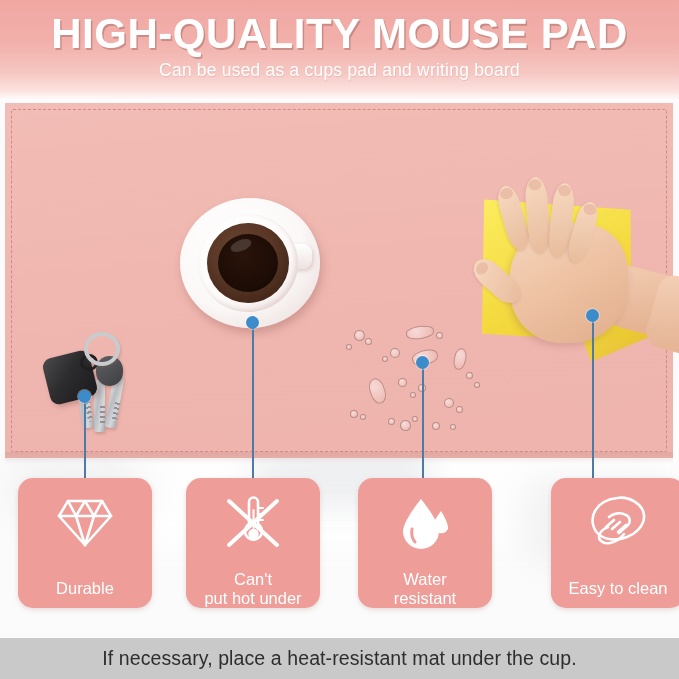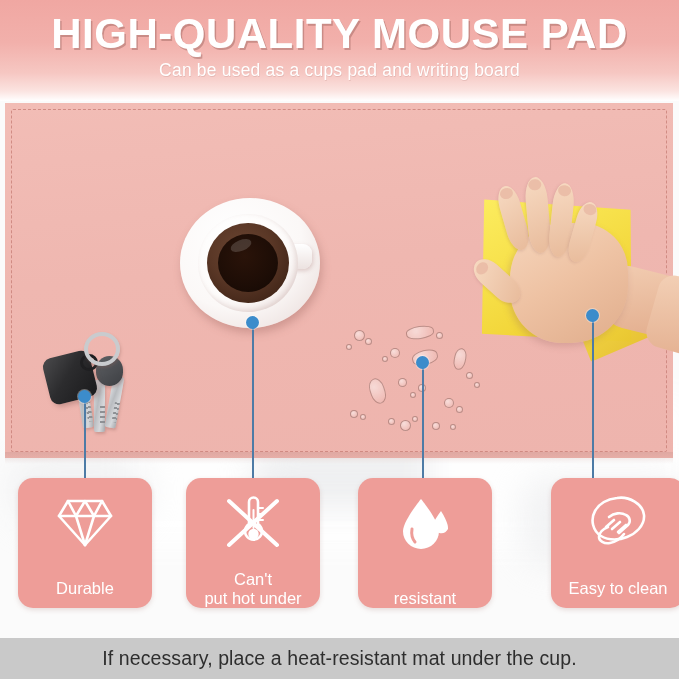--- a/index.html
+++ b/index.html
@@ -330,20 +330,21 @@
 
   <div class="fbox" style="left:358px;">
     <div class="ficon">
       <svg width="56" height="56" viewBox="0 0 56 56" fill="none">
         <path d="M24 4 C24 4 6 26 6 36 a18 18 0 0 0 36 0 C42 26 24 4 24 4 Z" fill="#ffffff"></path>
         <path d="M15 34 a9 13 0 0 0 3 13" stroke="#ee9d98" stroke-width="3" stroke-linecap="round" fill="none"></path>
         <path d="M44 16 C44 16 36 26 36 31 a8 8 0 0 0 15 3 C52 28 44 16 44 16 Z" fill="#ffffff"></path>
       </svg>
     </div>
     <div class="flabel two">
+      <div>Water</div>
       <div>resistant</div>
     </div>
   </div>
 
   <div class="fbox" style="left:515px;margin-left:36px;">
     <div class="ficon">
       <svg width="62" height="56" viewBox="0 0 62 56" fill="none" stroke="#ffffff" stroke-width="2.6" stroke-linecap="round" stroke-linejoin="round">
         <path d="M30 3 C42 1 56 9 57 20 C58 31 48 39 40 42 C33 45 22 46 14 41 C6 36 3 25 8 16 C13 7 22 4 30 3 Z"></path>
         <path d="M22 22 c5 -4 12 -5 17 -2 c4 2 5 7 2 10 l-9 8"></path>
         <path d="M27 25 l-8 7 M33 27 l-8 7 M39 30 l-8 7"></path>

